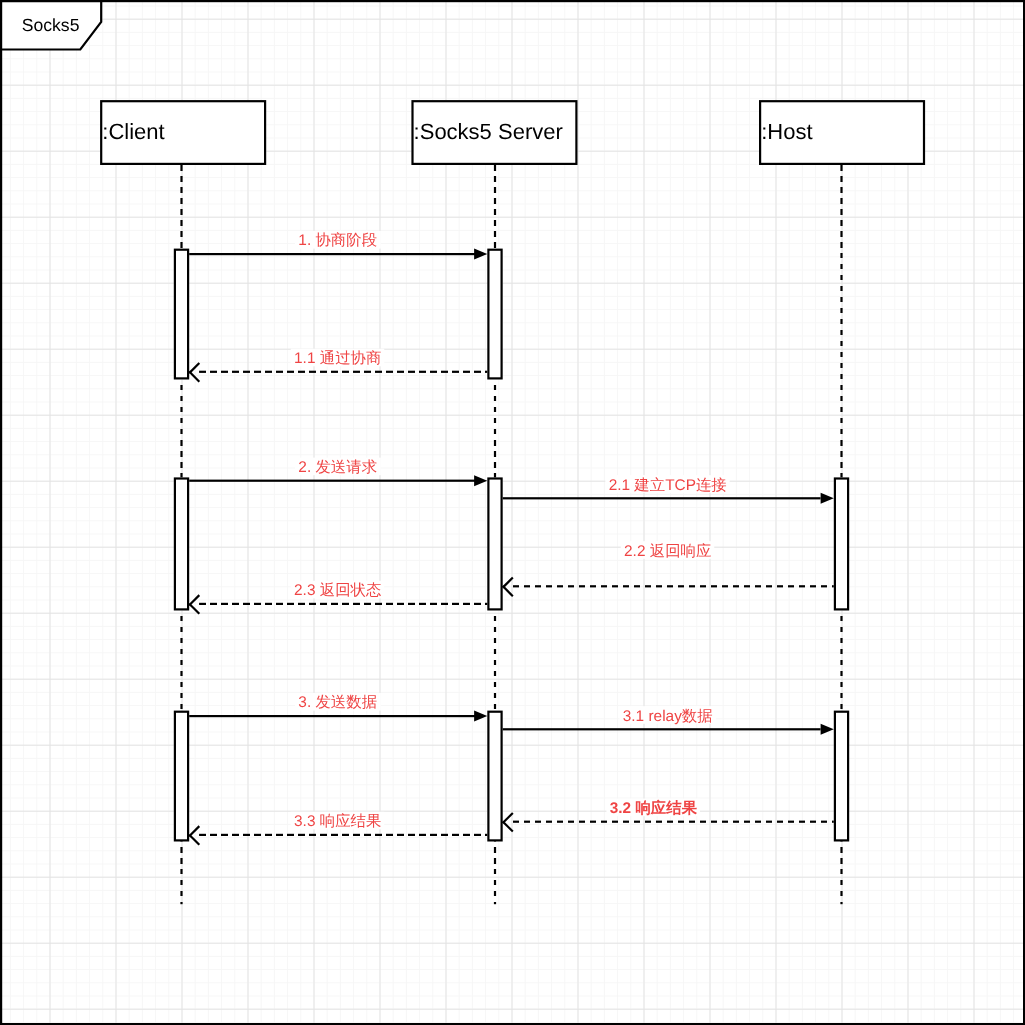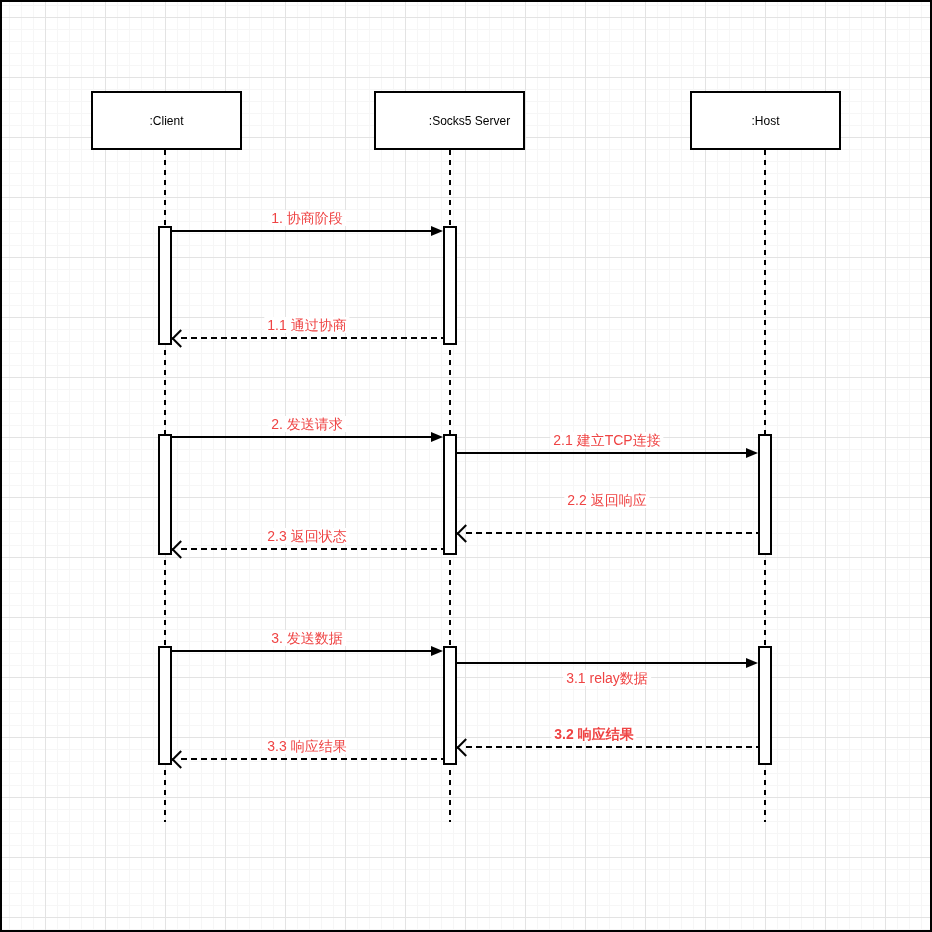--- a/index.html
+++ b/index.html
@@ -17,22 +17,22 @@
   }
   .frame-border{position:absolute;inset:0;border:2px solid #000;pointer-events:none;}
   .frame-tab{position:absolute;left:0;top:0;width:100px;height:50px;}
   .frame-tab-label{
     position:absolute;left:4px;top:14px;width:84px;height:20px;line-height:20px;
     text-align:center;font-size:16px;color:#000;
   }
   .head{
     position:absolute;top:91px;width:151px;height:59px;box-sizing:border-box;
     background:#fff;border:2px solid #000;
-    display:flex;align-items:center;justify-content:center;
-    font-size:12px;color:#000;z-index:3;
+    display:flex;align-items:center;
+    font-size:20px;color:#000;z-index:3;
   }
   .lifeline{
     position:absolute;top:150px;height:672px;width:2px;z-index:1;
     background:repeating-linear-gradient(to bottom,#000 0 5px,transparent 5px 10px);
   }
   .act{
     position:absolute;width:14px;box-sizing:border-box;background:#fff;
     border:2px solid #000;z-index:2;
   }
   .line{position:absolute;z-index:4;}
@@ -53,29 +53,35 @@
     font-size:14px;line-height:16px;height:16px;color:#ef4444;
     background:#fff;padding:0 3px;z-index:6;
   }
 </style>
 </head>
 <body>
 
 <div class="canvas">
 
   <div class="frame-border"></div>
+  <div class="frame-tab">
+    <svg width="100" height="50">
+      <path d="M1,1 H92 V20 L73,45 H1 Z" fill="#ffffff" stroke="#000000" stroke-width="2"></path>
+    </svg>
+    <span class="frame-tab-label">Socks5</span>
+  </div>
 
   <div class="lifeline" style="left:164px;"></div>
   <div class="lifeline" style="left:449px;"></div>
   <div class="lifeline" style="left:764px;"></div>
 
   <div class="head" style="left:91px;">
     <span>:Client</span>
   </div>
-  <div class="head" style="left:374px;padding-left:40px;">
+  <div class="head" style="left:374px;">
     <span>:Socks5 Server</span>
   </div>
   <div class="head" style="left:690px;">
     <span>:Host</span>
   </div>
 
   <div class="act" style="left:158px;top:226px;height:119px;"></div>
   <div class="act" style="left:443px;top:226px;height:119px;"></div>
 
   <div class="act" style="left:158px;top:434px;height:121px;"></div>
@@ -122,21 +128,21 @@
     <div class="line dashed" style="left:181px;top:548px;width:262px;"></div>
   </div>
 
   <div>
     <div class="msg-label" style="left:307px;top:630px;">3. 发送数据</div>
     <div class="line solid" style="left:172px;top:650px;width:260px;"></div>
     <div class="arrow-solid" style="left:431px;top:646px;"></div>
   </div>
 
   <div>
-    <div class="msg-label" style="left:607px;top:642px;margin-top:28px;">3.1 relay数据</div>
+    <div class="msg-label" style="left:607px;top:642px;">3.1 relay数据</div>
     <div class="line solid" style="left:457px;top:662px;width:289px;"></div>
     <div class="arrow-solid" style="left:746px;top:658px;"></div>
   </div>
 
   <div>
     <div class="msg-label" style="left:594px;top:726px;font-weight:bold;">3.2 响应结果</div>
     <div class="arrow-open" style="left:459px;top:741px;"></div>
     <div class="line dashed" style="left:466px;top:746px;width:292px;"></div>
   </div>
 

